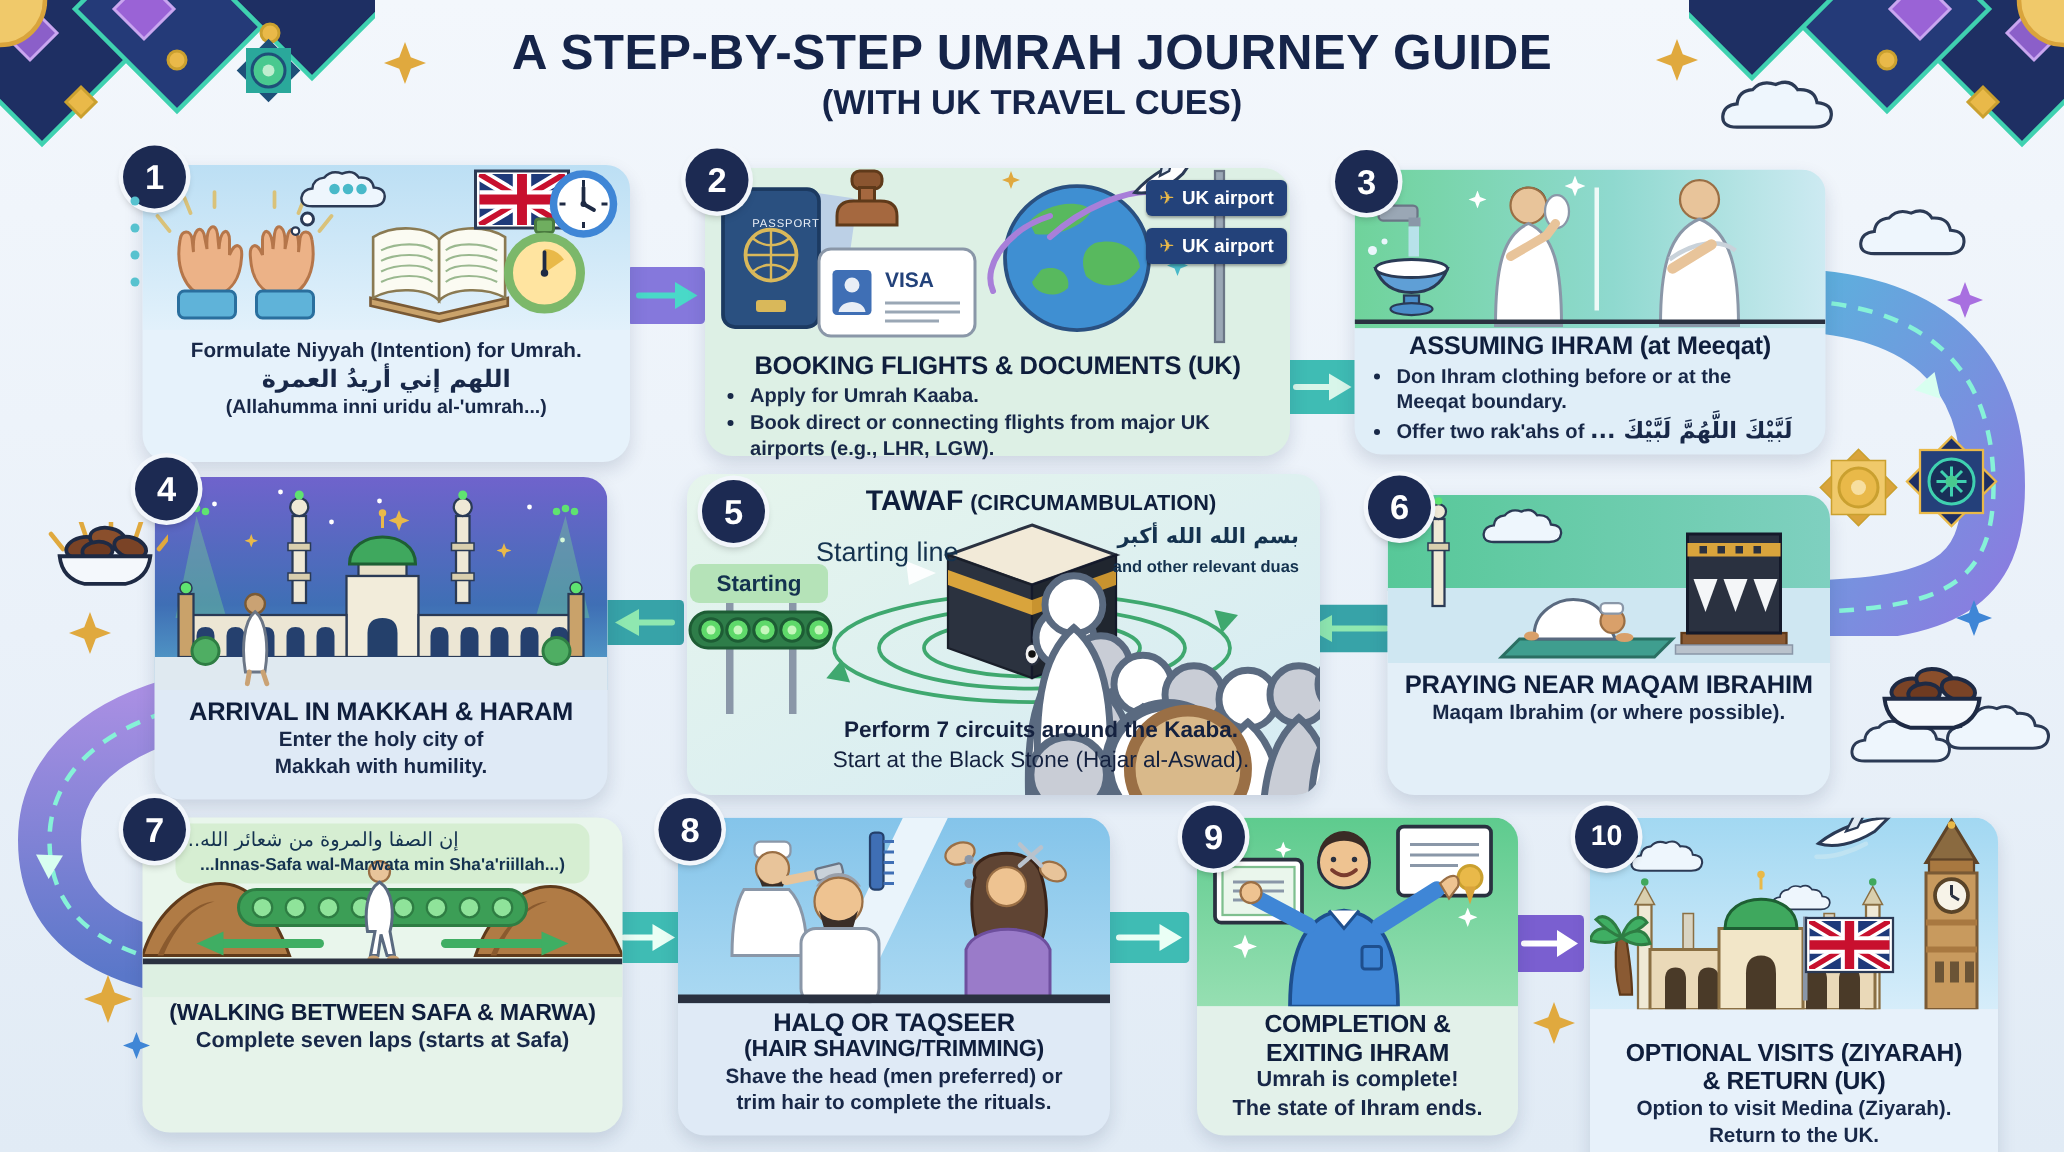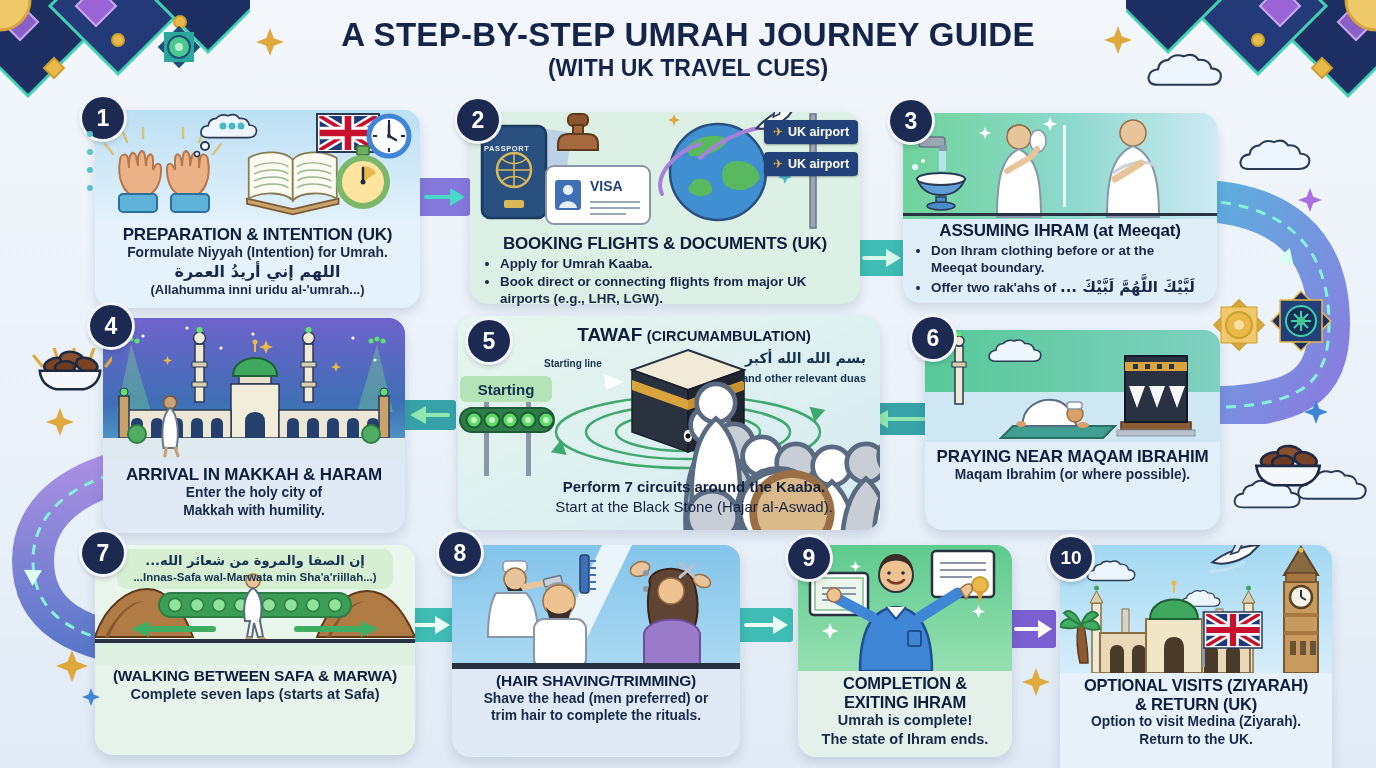--- a/index.html
+++ b/index.html
@@ -288,21 +288,20 @@
       <g transform="translate(268,72)">
         <rect x="-6" y="-36" width="12" height="9" rx="2" fill="#6fae5f" stroke="#4a7a3f" stroke-width="2"></rect>
         <circle r="24" fill="#ffe4a0" stroke="#7cb86a" stroke-width="6"></circle>
         <path d="M0 0 L0 -16 A16 16 0 0 1 13 -9 Z" fill="#e9b949"></path>
         <path d="M0 0 V-14" stroke="#1e2a44" stroke-width="2.5" stroke-linecap="round"></path>
         <circle r="2.5" fill="#1e2a44"></circle>
       </g>
     </svg>
   </div>
   <div class="ct">
-    <div class="t1">PREPARATION &amp; INTENTION (UK)</div>
     <div class="ln">Formulate Niyyah (Intention) for Umrah.</div>
     <div class="ln ar" dir="rtl" style="font-size:16px">اللهم إني أريدُ العمرة</div>
     <div class="ln" style="font-size:13px">(Allahumma inni uridu al-'umrah...)</div>
   </div>
 </section>
 
 <section class="card" style="left:470px;top:112px;width:390px;height:192px;background:#ddf0e5;">
   <div class="badge">2</div>
   <div class="illo" style="height:120px;">
     <svg width="390" height="120">
@@ -346,21 +345,21 @@
       </g>
     </svg>
     <div class="sign" style="left:294px;top:8px;width:94px;height:24px;">
       <span class="pl">✈</span>
       <span>UK airport</span>
     </div>
     <div class="sign" style="left:294px;top:40px;width:94px;height:24px;">
       <span class="pl">✈</span>
       <span>UK airport</span>
     </div>
-    <div class="ovl" style="left:14px;top:32px;width:80px;font-size:7.5px;font-weight:700;color:#e8eef6;letter-spacing:.6px;">PASSPORT</div>
+    <div class="ovl" style="left:14px;top:32px;width:80px;text-align:center;font-size:7.5px;font-weight:400;color:#e8eef6;letter-spacing:.6px;">PASSPORT</div>
     <div class="ovl" style="left:120px;top:66px;font-size:14px;font-weight:800;color:#23427a;">VISA</div>
   </div>
   <div class="ct" style="padding-top:2px;">
     <div class="t1">BOOKING FLIGHTS &amp; DOCUMENTS (UK)</div>
     <ul class="bl">
       <li>Apply for Umrah Kaaba.</li>
       <li>Book direct or connecting flights from major UK airports (e.g., LHR, LGW).</li>
     </ul>
   </div>
 </section>
@@ -573,21 +572,21 @@
         <use href="#pilgrim" transform="translate(4 146) scale(1.5)" fill="#fff"></use>
         <use href="#pilgrim" transform="translate(28 150) scale(1.45)" fill="#d9b98a" stroke="#9a6f45"></use>
         <use href="#pilgrim" transform="translate(54 170) scale(0.95)" fill="#c9cdd6"></use>
       </g>
     </svg>
   </div>
   <div class="ovl" style="left:60px;right:10px;top:8px;text-align:center;">
     <span style="font-size:19px;font-weight:800;color:#0f1e3c;">TAWAF</span>
     <span style="font-size:14.5px;font-weight:800;color:#0f1e3c;">(CIRCUMAMBULATION)</span>
   </div>
-  <div class="ovl" style="left:86px;top:42px;font-size:10px;font-weight:700;">Starting line</div>
+  <div class="ovl" style="left:86px;top:42px;font-size:18px;font-weight:400;">Starting line</div>
   <div class="ovl" style="left:2px;top:60px;width:92px;height:26px;background:#b5e3b8;border-radius:6px;display:flex;align-items:center;justify-content:center;font-size:15px;font-weight:800;">Starting</div>
   <div class="ovl ar" dir="rtl" style="right:14px;top:34px;font-size:14px;font-weight:700;">بسم الله الله أكبر</div>
   <div class="ovl" style="right:14px;top:56px;font-size:11px;font-weight:800;">and other relevant duas</div>
   <div class="ovl" style="left:60px;right:10px;top:162px;text-align:center;font-size:15px;font-weight:800;color:#14213f;">Perform 7 circuits around the Kaaba.</div>
   <div class="ovl" style="left:60px;right:10px;top:182px;text-align:center;font-size:15px;font-weight:400;color:#14213f;">Start at the Black Stone (Hajar al-Aswad).</div>
 </section>
 
 <section class="card" style="left:925px;top:330px;width:295px;height:200px;background:#e3eff8;">
   <div class="badge">6</div>
   <div class="illo" style="height:112px;">
@@ -673,21 +672,21 @@
       </g>
       <g stroke="#3fae63" stroke-width="6" stroke-linecap="round">
         <path d="M118 84 H52"></path>
             <path d="M202 84 H268"></path>
       </g>
       <polygon points="54,76 36,84 54,92" fill="#3fae63"></polygon>
       <polygon points="266,76 284,84 266,92" fill="#3fae63"></polygon>
       <rect x="0" y="94" width="320" height="4" fill="#2a3140"></rect>
       <rect x="0" y="98" width="320" height="22" fill="#ddf0e2"></rect>
     </svg>
-    <div class="ovl ar" dir="rtl" style="left:26px;top:8px;width:268px;text-align:center;font-size:13px;font-weight:700;">إن الصفا والمروة من شعائر الله...</div>
+    <div class="ovl ar" dir="rtl" style="left:26px;top:8px;width:268px;text-align:left;font-size:13px;font-weight:400;">إن الصفا والمروة من شعائر الله...</div>
     <div class="ovl" style="left:26px;top:26px;width:268px;text-align:center;font-size:11.5px;font-weight:700;">...Innas-Safa wal-Marwata min Sha'a'riillah...)</div>
   </div>
   <div class="ct" style="padding-top:2px;">
     <div class="t1" style="font-size:15.5px;">(WALKING BETWEEN SAFA &amp; MARWA)</div>
     <div class="ln" style="font-size:14.5px;">Complete seven laps (starts at Safa)</div>
   </div>
 </section>
 
 <section class="card" style="left:452px;top:545px;width:288px;height:212px;background:#dfeaf6;">
   <div class="badge">8</div>
@@ -733,20 +732,21 @@
         <path d="M34 84 C40 66 84 66 90 84 L90 116 L34 116 Z" fill="#9a7bc9" stroke="#6e4f9e" stroke-width="2"></path>
         <ellipse cx="92" cy="32" rx="9" ry="6" fill="#e8c49a" stroke="#9a6f45" stroke-width="1.5" transform="rotate(24 92 32)"></ellipse>
         <g stroke="#b9c2cc" stroke-width="3" stroke-linecap="round">
               <path d="M84 28 L70 14 M84 16 L70 28"></path>
             </g>
       </g>
       <rect x="0" y="118" width="288" height="6" fill="#2a3140"></rect>
     </svg>
   </div>
   <div class="ct" style="padding-top:3px;">
+    <div class="t1">HALQ OR TAQSEER</div>
     <div class="t1" style="font-size:15.5px;">(HAIR SHAVING/TRIMMING)</div>
     <div class="ln">Shave the head (men preferred) or</div>
     <div class="ln">trim hair to complete the rituals.</div>
   </div>
 </section>
 
 <section class="card" style="left:798px;top:545px;width:214px;height:212px;background:#e3f1ea;">
   <div class="badge" style="left:-10px;top:-8px;">9</div>
   <div class="illo" style="height:126px;">
     <svg width="214" height="126">
@@ -864,21 +864,21 @@
         <rect x="10" y="66" width="34" height="4" fill="#a87840"></rect>
         <rect x="10" y="84" width="34" height="4" fill="#a87840"></rect>
         <g fill="#6b5436">
               <rect x="16" y="94" width="6" height="14"></rect>
               <rect x="26" y="94" width="6" height="14"></rect>
               <rect x="36" y="94" width="6" height="14"></rect>
             </g>
       </g>
     </svg>
   </div>
-  <div class="ct" style="padding-top:3px;">
+  <div class="ct" style="padding-top:20px;">
     <div class="t1" style="font-size:16.5px;">OPTIONAL VISITS (ZIYARAH)</div>
     <div class="t1" style="font-size:16.5px;">&amp; RETURN (UK)</div>
     <div class="ln" style="font-size:13.8px;">Option to visit Medina (Ziyarah).</div>
     <div class="ln" style="font-size:13.8px;">Return to the UK.</div>
   </div>
 </section>
 
 </div>
 
 </body></html>

